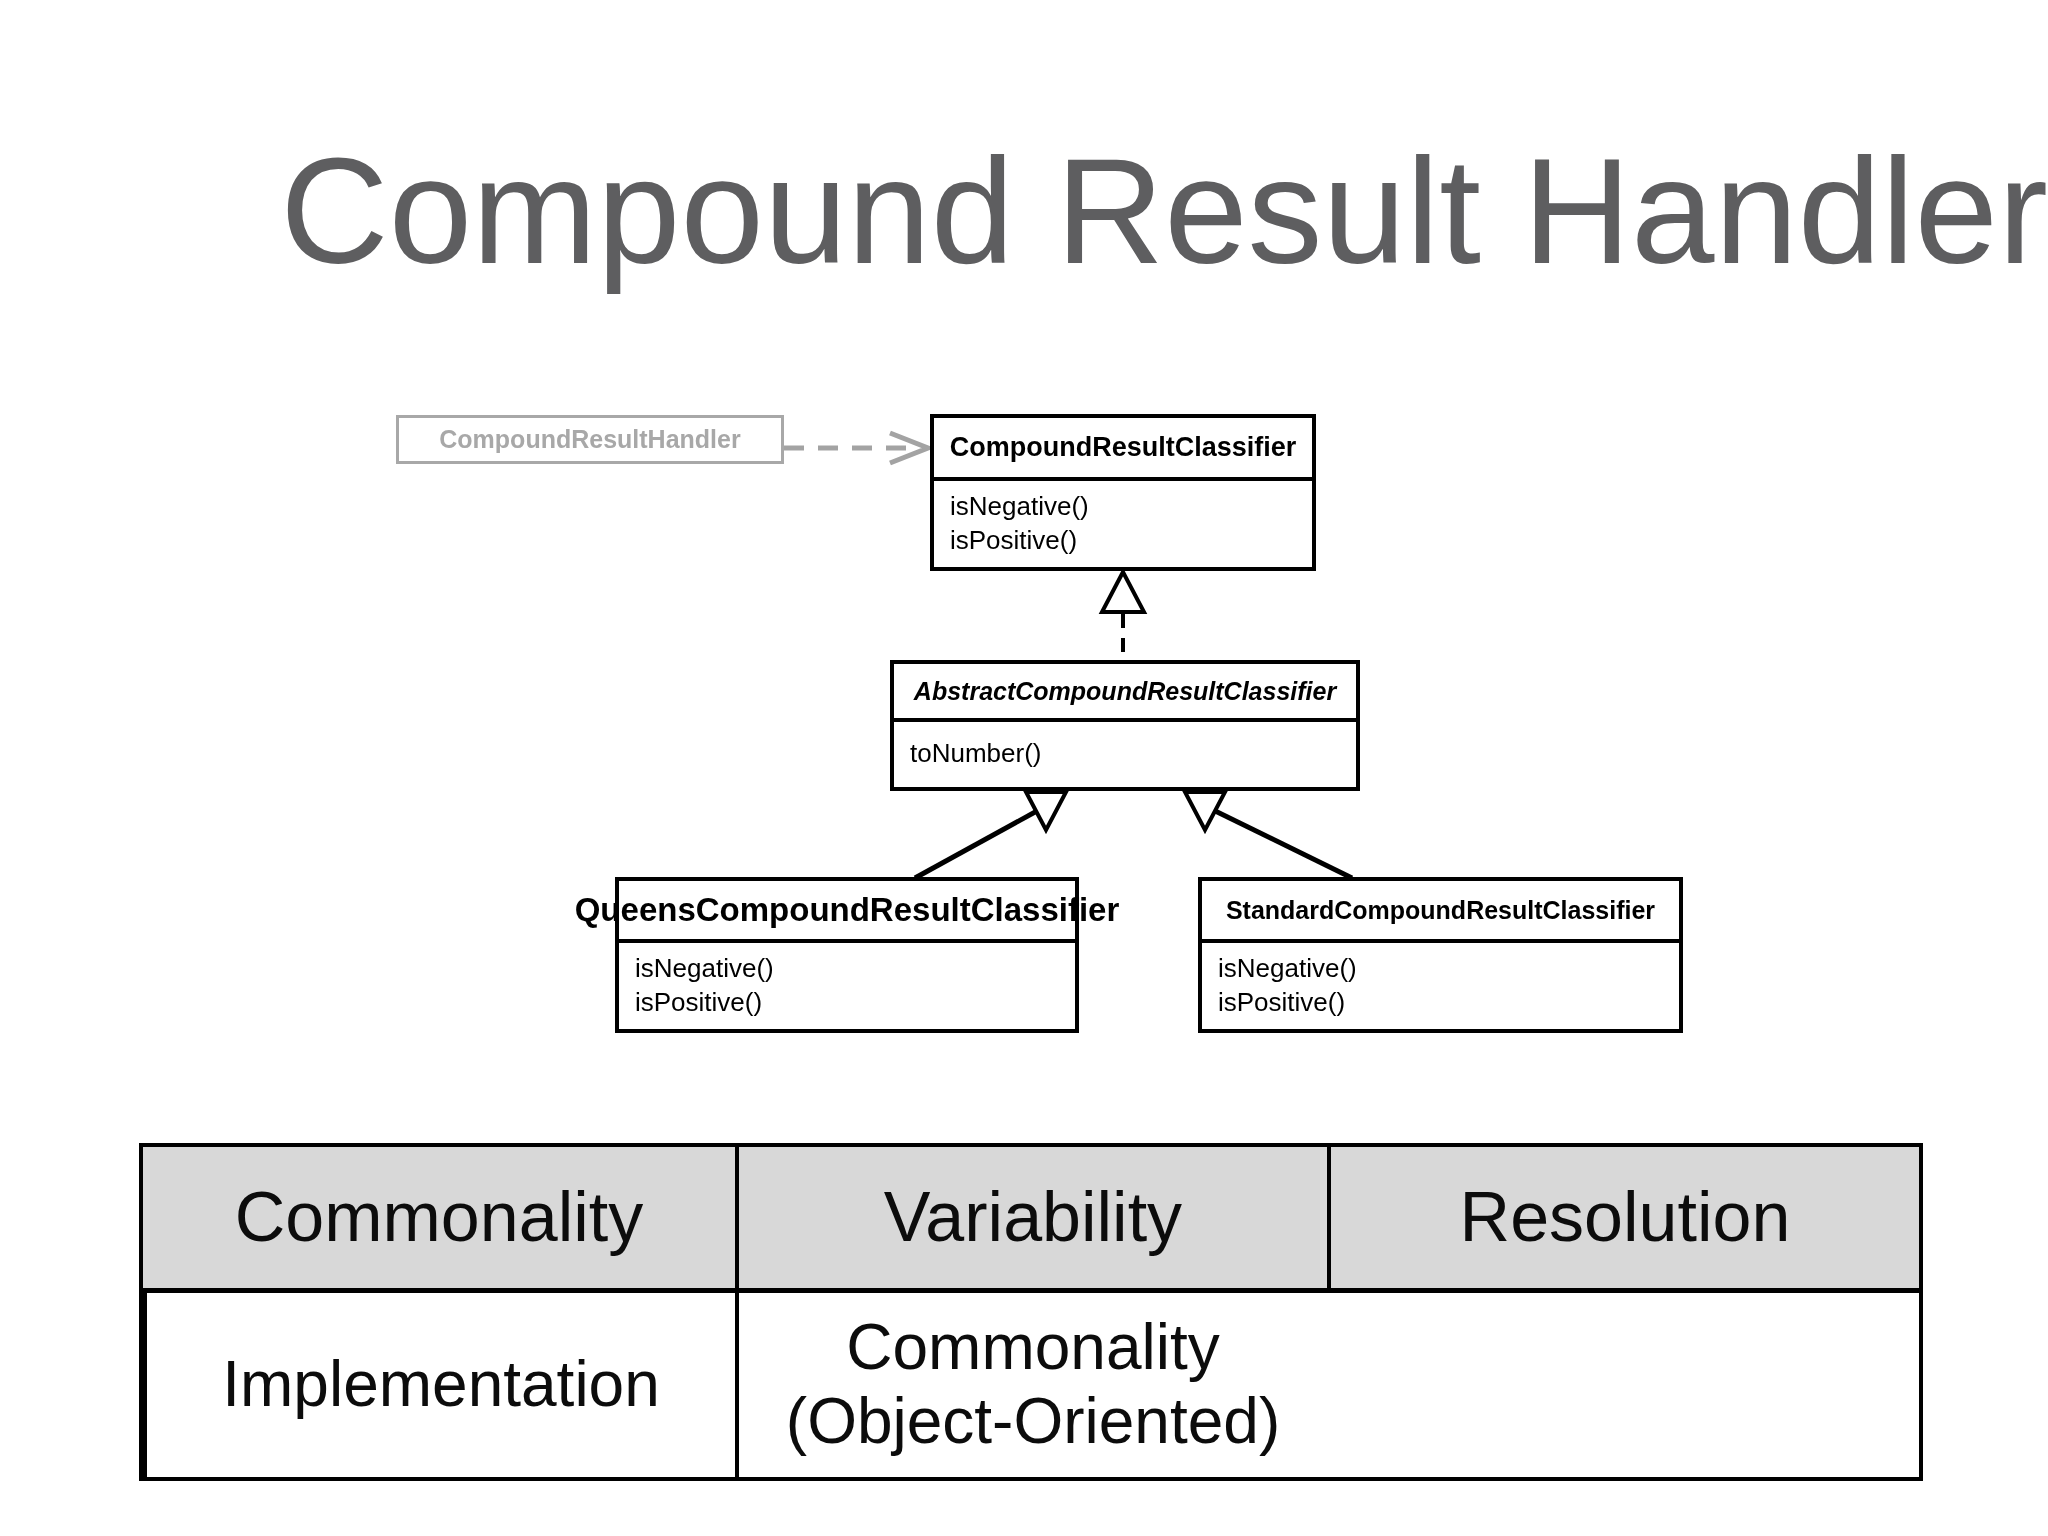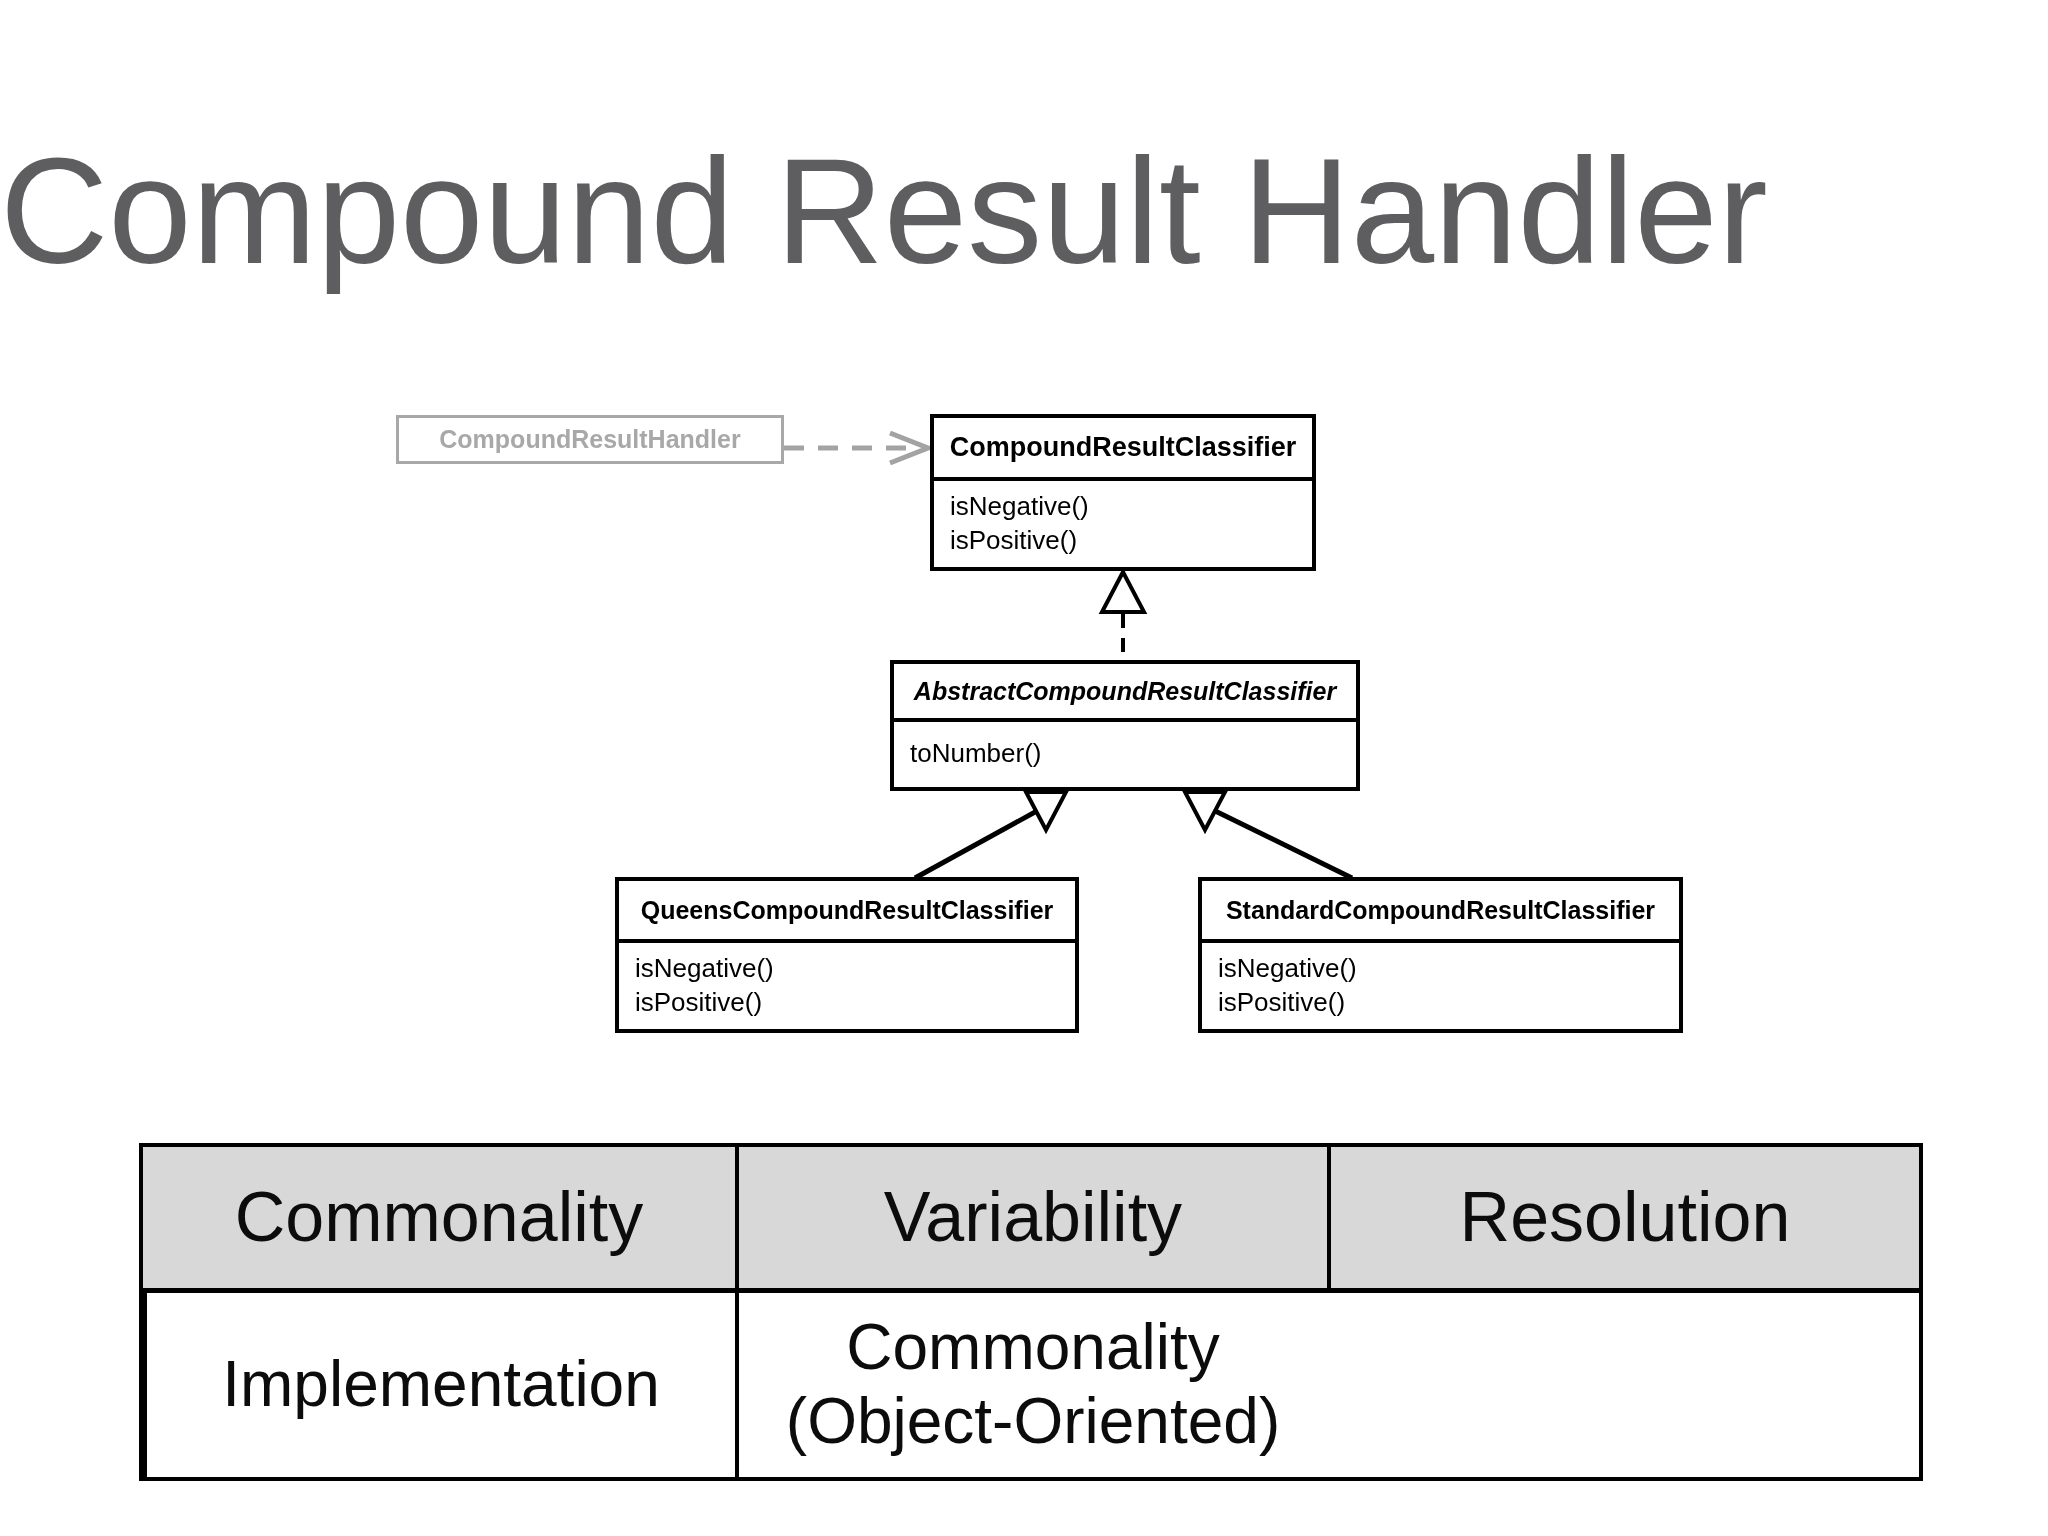--- a/index.html
+++ b/index.html
@@ -2,41 +2,41 @@
 <html><head>
 <meta charset="utf-8">
 <style>
   html,body{margin:0;padding:0;background:#fff;}
   .stage{
     position:relative;width:2048px;height:1536px;background:#ffffff;overflow:hidden;
     font-family:"Liberation Sans",sans-serif;color:#000;
   }
   
   .slide-title{
-    position:absolute;top:136px;left:0;right:0;text-align:left;
+    position:absolute;top:136px;left:0;right:0;text-align:right;
     font-size:150px;font-weight:400;letter-spacing:0px;color:#5e5e60;line-height:1;
     white-space:nowrap;
   }
   
   .uml-box{position:absolute;border:4px solid #000;background:#fff;box-sizing:border-box;}
   .uml-name{
     display:flex;align-items:center;justify-content:center;
     border-bottom:4px solid #000;font-weight:bold;font-size:27px;white-space:nowrap;
   }
   .uml-methods{padding:8px 0 0 16px;font-size:26px;line-height:34px;}
   .uml-methods.single{padding-top:14px;}
 
   .box-classifier{left:930px;top:414px;width:386px;height:157px;}
   .box-classifier .uml-name{height:59px;}
 
   .box-abstract{left:890px;top:660px;width:470px;height:131px;}
   .box-abstract .uml-name{height:54px;font-style:italic;font-size:25px;}
 
   .box-queens{left:615px;top:877px;width:464px;height:156px;}
-  .box-queens .uml-name{height:58px;font-size:25px;}
+  .box-queens .uml-name{height:58px;font-size:33px;}
 
   .box-standard{left:1198px;top:877px;width:485px;height:156px;}
   .box-standard .uml-name{height:58px;font-size:25px;}
 
   .box-handler{
     position:absolute;left:396px;top:415px;width:388px;height:49px;box-sizing:border-box;
     border:3px solid #a8a8a8;background:#fff;color:#a8a8a8;
     display:flex;align-items:center;justify-content:center;
     font-weight:bold;font-size:25px;white-space:nowrap;
   }

